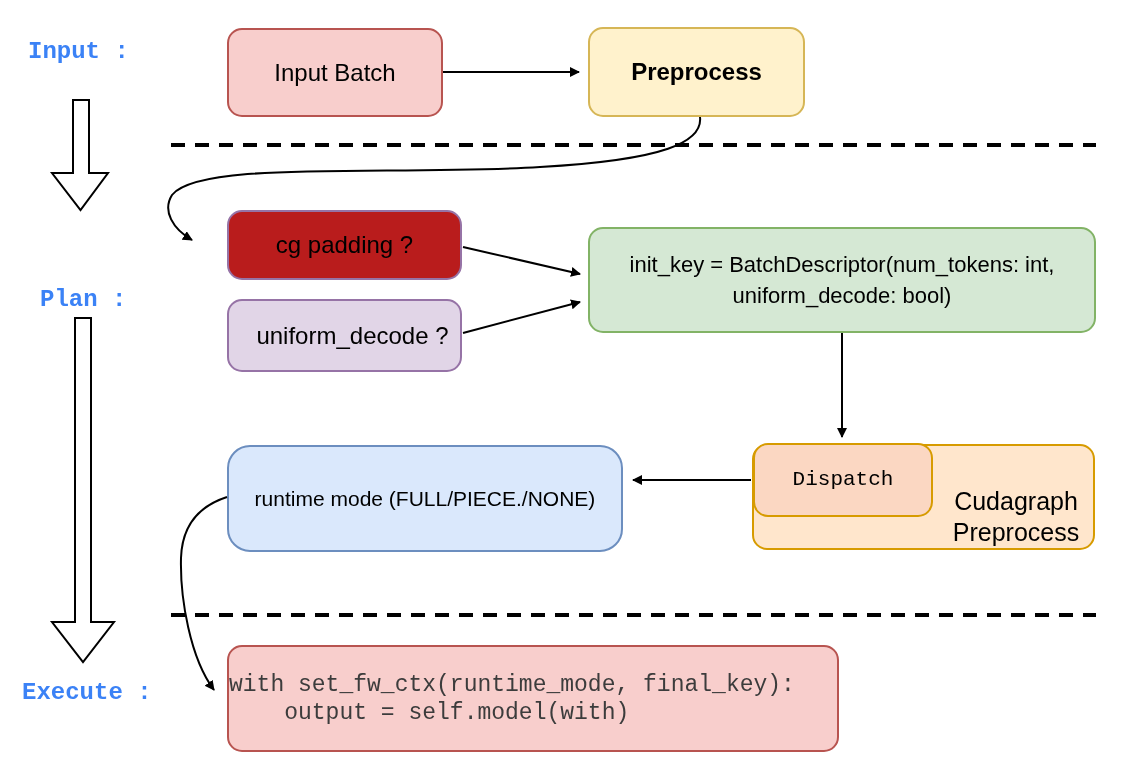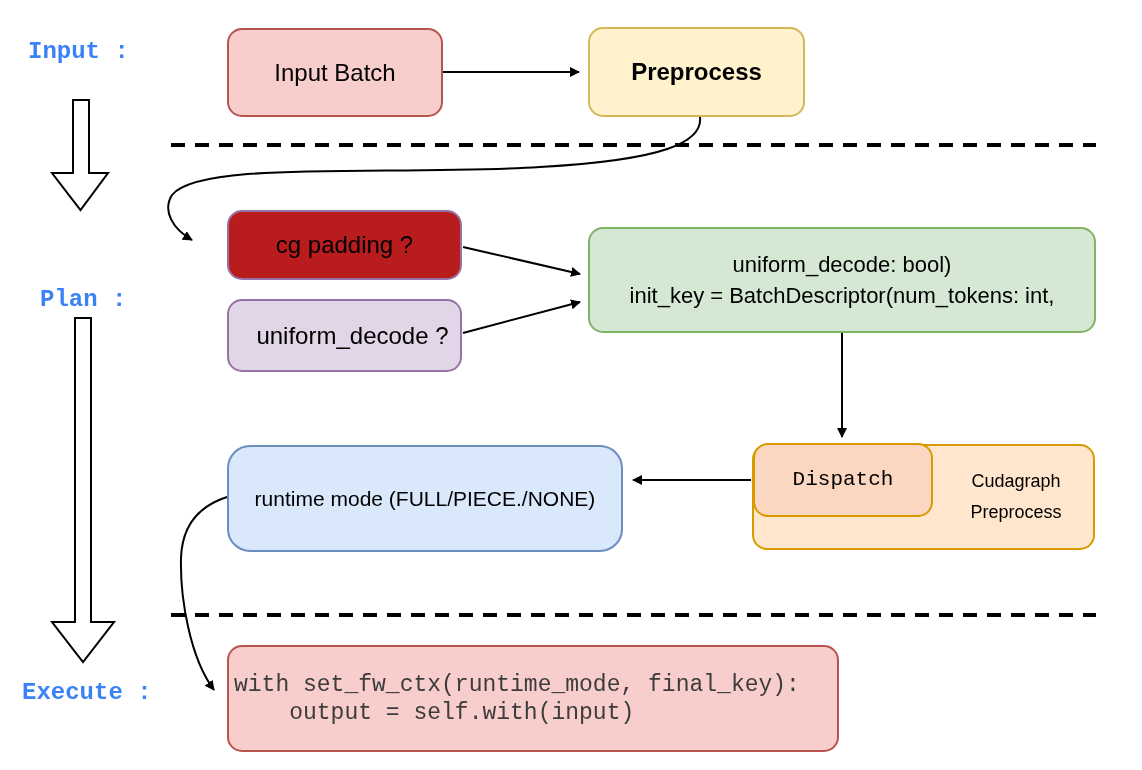--- a/index.html
+++ b/index.html
@@ -39,27 +39,27 @@
     line-height: 1;
     font-family: Liberation Mono, monospace;
   }
   #node-input-batch   { left: 227px; top: 28px;  width: 216px; height: 89px; }
   #node-preprocess    { left: 588px; top: 27px;  width: 217px; height: 90px; }
   #node-cg-padding    { left: 227px; top: 210px; width: 235px; height: 70px; }
   #node-uniform-decode{ left: 227px; top: 299px; width: 235px; height: 73px; }
   #node-init-key      { left: 588px; top: 227px; width: 508px; height: 106px; font-size: 22px; line-height: 31px; }
   #node-cudagraph     { left: 752px; top: 444px; width: 343px; height: 106px; }
   #cudagraph-text     { position: absolute; left: 181px; top: 0; width: 162px; height: 100%;
-                        display: flex; flex-direction: column; align-items: center; justify-content: center;
-                        font-size: 18px; line-height: 31px; }
+                        display: flex; flex-direction: column; align-items: center; justify-content: flex-end;
+                        font-size: 25px; line-height: 31px; }
   #node-dispatch      { left: 753px; top: 443px; width: 180px; height: 74px; font-size: 21px; z-index: 2; font-family: Liberation Mono, monospace; }
   #node-runtime-mode  { left: 227px; top: 445px; width: 396px; height: 107px; font-size: 21px; line-height: 32px; }
   #node-execute-code  { left: 227px; top: 645px; width: 612px; height: 107px;
                         font-family: "Liberation Mono", monospace; font-size: 23px; line-height: 28px;
-                        color: #3c3c3c; align-items: flex-start; padding-left: 5px; text-align: left; }
+                        color: #3c3c3c; align-items: flex-start; text-align: left; }
   #label-input   { left: 28px; top: 40px; }
   #label-plan    { left: 40px; top: 252px; margin-top: 36px; }
   #label-execute { left: 22px; top: 673px; margin-top: 8px; }
   .pre { white-space: pre; }
   #arrow-layer {
     position: absolute;
     left: 0; top: 0;
     width: 1142px; height: 770px;
     z-index: 3;
     pointer-events: none;
@@ -87,42 +87,42 @@
 
   <div class="node" id="node-cg-padding" style="background-color: #b91c1c; border-color: rgb(150, 115, 166);">
     <span>cg padding ?</span>
   </div>
 
   <div class="node" id="node-uniform-decode" style="background-color: rgb(225, 213, 231); border-color: rgb(150, 115, 166); padding-left: 16px;">
     <span>uniform_decode ?</span>
   </div>
 
   <div class="node" id="node-init-key" style="background-color: rgb(213, 232, 212); border-color: rgb(130, 179, 102);">
+    <span>init_key = BatchDescriptor(num_tokens: int,</span>
     <span>uniform_decode: bool)</span>
-    <span>init_key = BatchDescriptor(num_tokens: int,</span>
   </div>
 
   <div class="node" id="node-cudagraph" style="background-color: rgb(255, 230, 204); border-color: rgb(215, 155, 0);">
     <div id="cudagraph-text">
       <span>Cudagraph</span>
       <span>Preprocess</span>
     </div>
   </div>
 
   <div class="node" id="node-dispatch" style="background-color: rgb(251, 215, 194); border-color: rgb(215, 155, 0);">
     <span>Dispatch</span>
   </div>
 
   <div class="node" id="node-runtime-mode" style="background-color: rgb(218, 232, 252); border-color: rgb(108, 142, 191); border-radius: 23px;">
     <span>runtime mode (FULL/PIECE./NONE)</span>
   </div>
 
   <div class="node" id="node-execute-code" style="background-color: rgb(248, 206, 204); border-color: rgb(184, 84, 80);">
     <span class="pre">with set_fw_ctx(runtime_mode, final_key):</span>
-    <span class="pre">    output = self.with(input)</span>
+    <span class="pre">    output = self.model(with)</span>
   </div>
 
   <svg id="arrow-layer" viewBox="0 0 1142 770" xmlns="http://www.w3.org/2000/svg">
     <defs>
       <marker id="ah" markerUnits="userSpaceOnUse" markerWidth="12" markerHeight="12" refX="9" refY="5" orient="auto">
         <path d="M0,0 L10,5 L0,10 Z" fill="#000"></path>
       </marker>
     </defs>
 
     <line class="dashed-divider" x1="171" y1="145" x2="1096" y2="145"></line>

